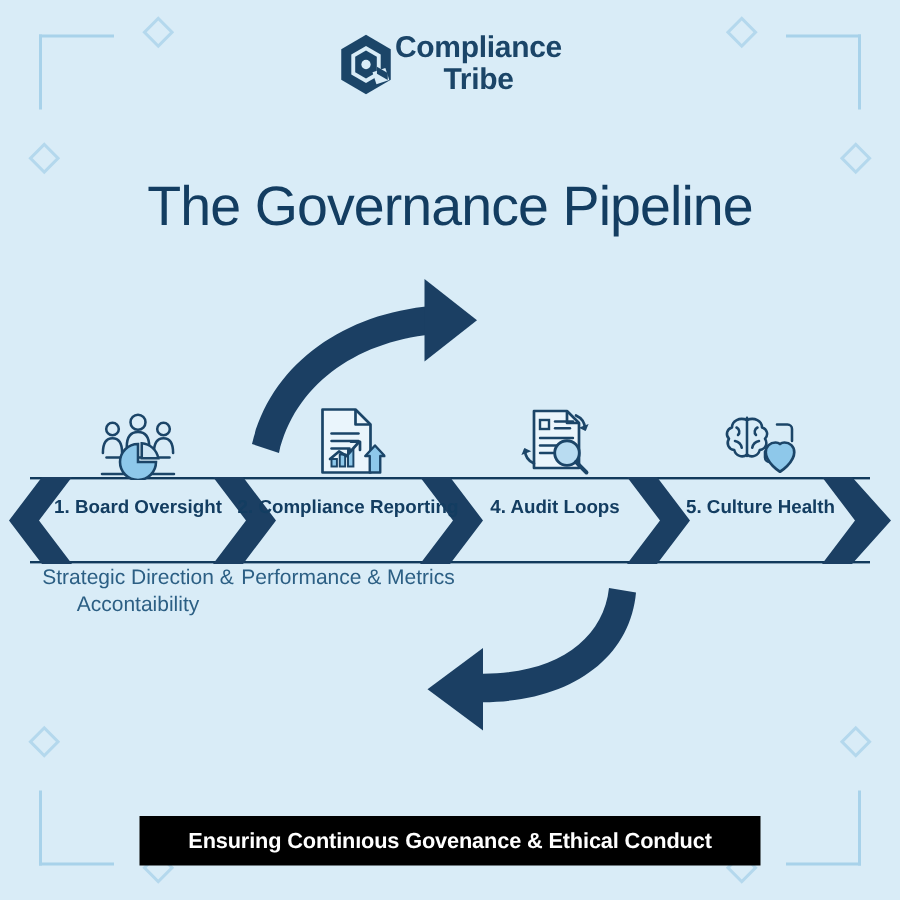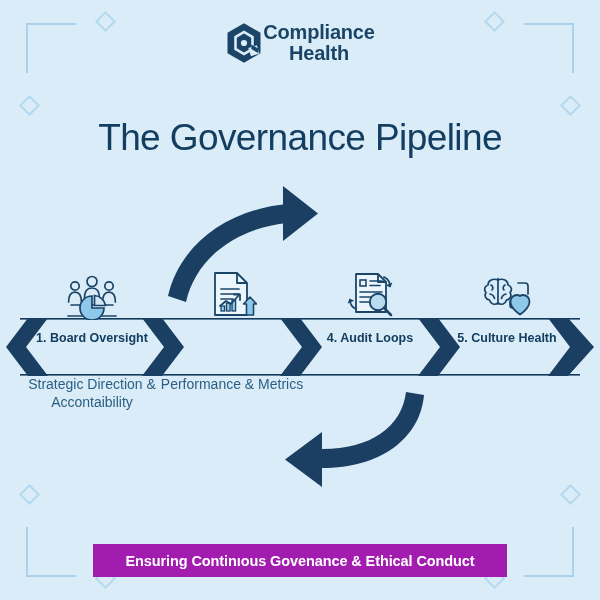--- a/index.html
+++ b/index.html
@@ -140,21 +140,21 @@
     line-height: 1.32;
   }
 
   
   .banner {
     position: absolute;
     left: 93px;
     top: 544px;
     width: 414px;
     height: 33px;
-    background: #a21caf;
+    background: #000000;
     display: flex;
     align-items: center;
     justify-content: center;
   }
   .banner-text {
     color: #ffffff;
     font-size: 14.5px;
     font-weight: bold;
     letter-spacing: -0.1px;
   }
@@ -182,21 +182,21 @@
     <svg class="brand-mark" width="38" height="42" viewBox="0 0 38 42">
       <path d="M19 1.2 L35.5 10.8 L35.5 31.2 L19 40.8 L2.5 31.2 L2.5 10.8 Z" fill="#1b4568"></path>
       <path d="M19 8.6 L28.8 14.3 L28.8 27.7 L19 33.4 L9.2 27.7 L9.2 14.3 Z" fill="#d9ecf7"></path>
       <path d="M19 11.6 L26.2 15.8 L26.2 26.2 L19 30.4 L11.8 26.2 L11.8 15.8 Z" fill="#1b4568"></path>
       <circle cx="19" cy="21" r="3.1" fill="#d9ecf7"></circle>
       <rect x="24.5" y="24.5" width="9" height="8.5" fill="#d9ecf7" transform="rotate(-18 29 29)"></rect>
       <path d="M26.3 22.5 L33.5 26.7 L33.5 31.3 L26.3 27.1 Z" fill="#1b4568"></path>
     </svg>
     <div class="brand-name">
       <span class="b1">Compliance</span>
-      <span class="b2">Health</span>
+      <span class="b2">Tribe</span>
     </div>
   </div>
 
   <div class="headline">The Governance Pipeline</div>
 
   <svg class="arrows" width="600" height="600" viewBox="0 0 600 600">
 
     <g>
       <path d="M168 296
                C 180 244, 228 209, 288 204
@@ -262,20 +262,21 @@
             <path d="M14 29 H26"></path>
           </g>
           <rect x="14" y="36" width="3.6" height="5" fill="#8ec8ea" stroke="#1b4568" stroke-width="1.3"></rect>
           <rect x="19.5" y="33" width="3.6" height="8" fill="#8ec8ea" stroke="#1b4568" stroke-width="1.3"></rect>
           <rect x="25" y="30" width="3.6" height="11" fill="#8ec8ea" stroke="#1b4568" stroke-width="1.3"></rect>
           <path d="M13 36 L19 31 L24 34 L32 25" fill="none" stroke="#1b4568" stroke-width="1.8" stroke-linecap="round" stroke-linejoin="round"></path>
           <path d="M27 24.5 H33 V30" fill="none" stroke="#1b4568" stroke-width="1.8" stroke-linecap="round" stroke-linejoin="round"></path>
           <path d="M43 27 L49.5 34 H46.5 V45 H39.5 V34 H36.5 Z" fill="#8ec8ea" stroke="#1b4568" stroke-width="1.6" stroke-linejoin="round"></path>
         </svg>
       </div>
+      <div class="step-title">2. Compliance Reporting</div>
       <div class="step-sub">Performance &amp; Metrics</div>
     </div>
 
     <div class="step s3">
       <div class="step-icon">
         <svg width="52" height="50" viewBox="0 0 52 50">
           <path d="M12 4 H34 L42 12 V42 H12 Z" fill="#eaf5fc" stroke="#1b4568" stroke-width="1.8" stroke-linejoin="round"></path>
           <path d="M34 4 V12 H42" fill="none" stroke="#1b4568" stroke-width="1.8" stroke-linejoin="round"></path>
           <rect x="16" y="10" width="6" height="6" fill="none" stroke="#1b4568" stroke-width="1.6"></rect>
           <g stroke="#1b4568" stroke-width="1.6" stroke-linecap="round">

